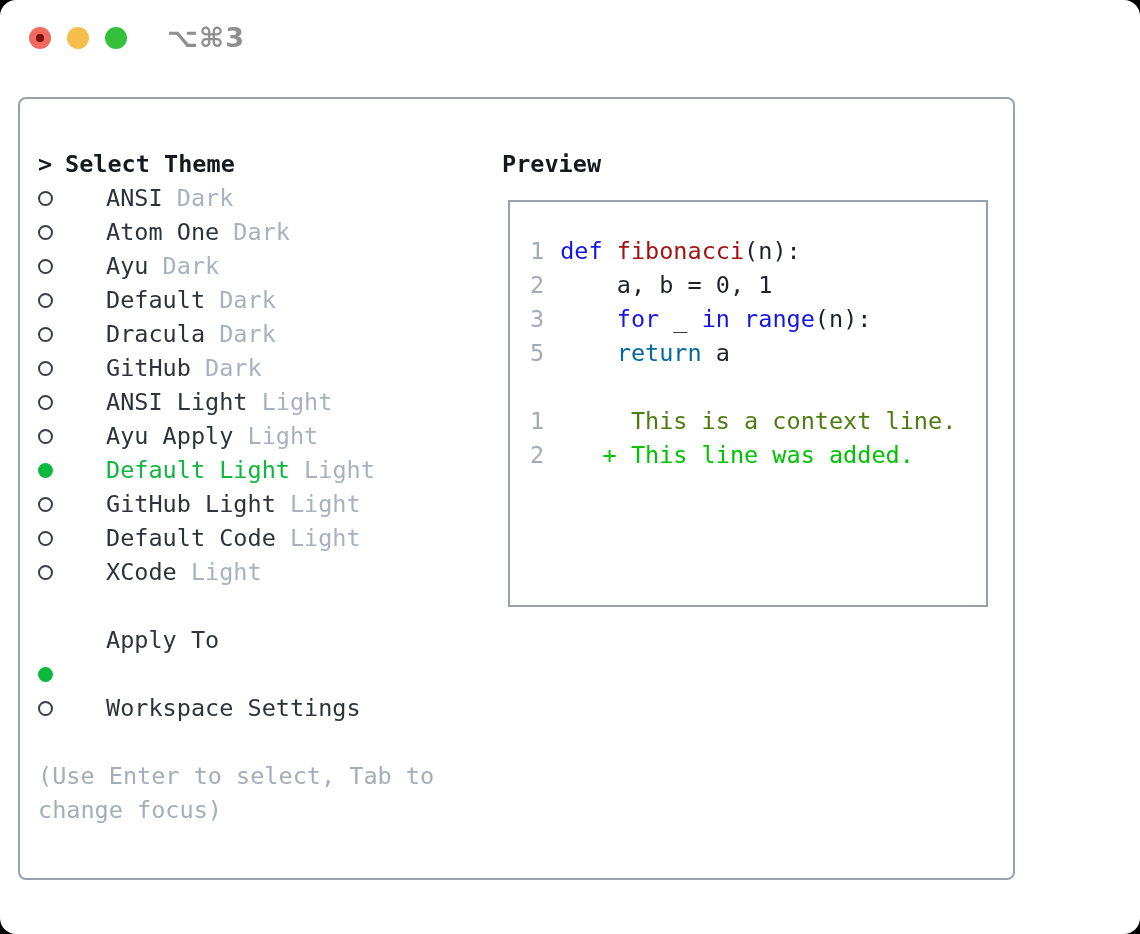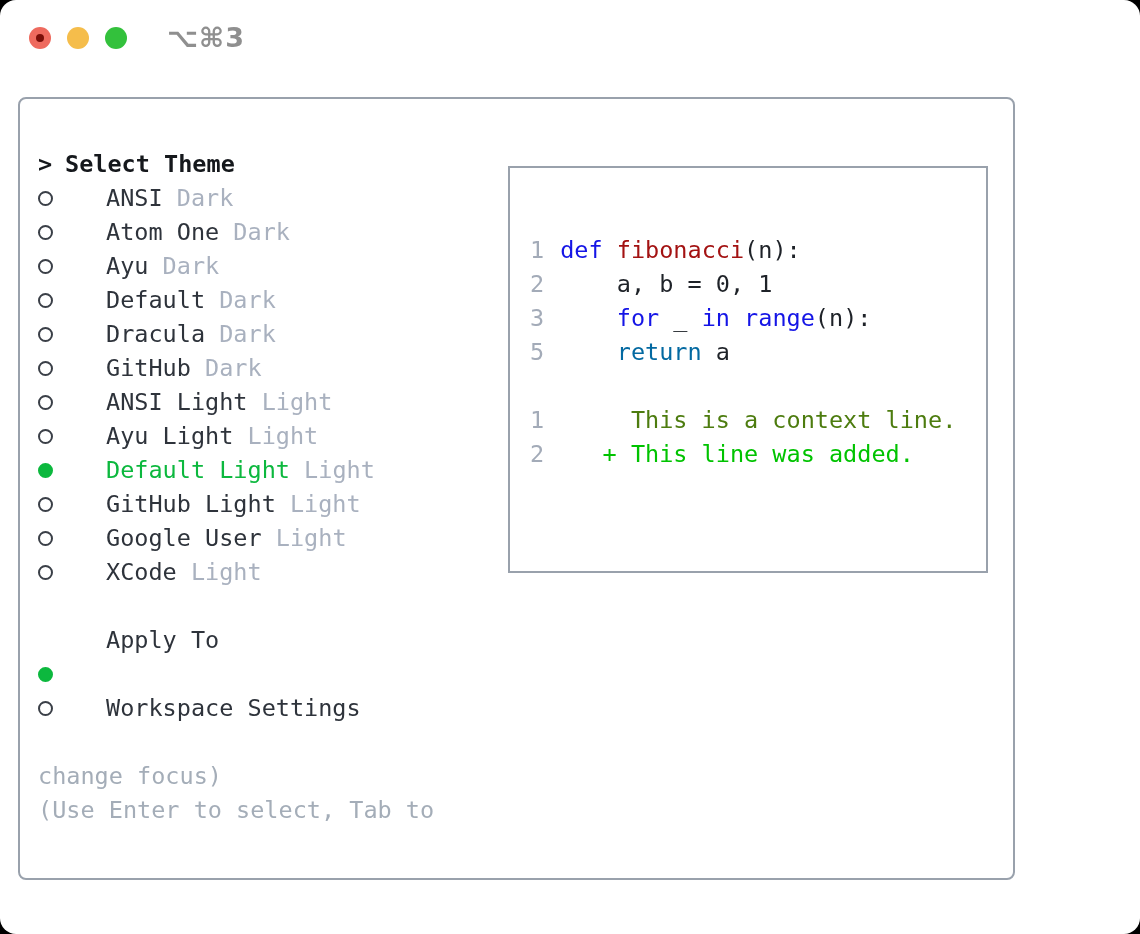--- a/index.html
+++ b/index.html
@@ -44,21 +44,21 @@
   .name { color:#2E333B;margin-left:41px; }
   .name.sel { color:#0CB83E; }
   .variant { color:#A9B1BF;text-align:right; }
 
   .blank { height:34px; }
   .help-line { height:34px; line-height:34px; color:#A4ADB8; white-space:pre; }
 
   
   .preview-box {
     margin-top:19px; margin-left:6px; width:480px; height:407px;
-    border:2px solid #99A1AC; background:#fff; padding:65px 0 0 20px; overflow:hidden;
+    border:2px solid #99A1AC; background:#fff; padding:32px 0 0 20px; overflow:hidden;
   }
   .codeline { height:34px; line-height:34px; white-space:pre; }
   .ln { display:inline-block; width:1ch; margin-right:16px; color:#A3ABB8; text-align:right; }
 </style>
 </head>
 <body>
 
 <div class="window">
 
   <div class="titlebar">
@@ -79,48 +79,51 @@
       </div>
 
       <div id="themes">
           <div class="row"><span class="slot"><span class="ring"></span></span><span class="name">ANSI</span><span class="variant"> Dark</span></div>
           <div class="row"><span class="slot"><span class="ring"></span></span><span class="name">Atom One</span><span class="variant"> Dark</span></div>
           <div class="row"><span class="slot"><span class="ring"></span></span><span class="name">Ayu</span><span class="variant"> Dark</span></div>
           <div class="row"><span class="slot"><span class="ring"></span></span><span class="name">Default</span><span class="variant"> Dark</span></div>
           <div class="row"><span class="slot"><span class="ring"></span></span><span class="name">Dracula</span><span class="variant"> Dark</span></div>
           <div class="row"><span class="slot"><span class="ring"></span></span><span class="name">GitHub</span><span class="variant"> Dark</span></div>
           <div class="row"><span class="slot"><span class="ring"></span></span><span class="name">ANSI Light</span><span class="variant"> Light</span></div>
-          <div class="row"><span class="slot"><span class="ring"></span></span><span class="name">Ayu Light</span><span class="variant"> Light</span></div>
+          <div class="row"><span class="slot"><span class="ring"></span></span><span class="name">Ayu Apply</span><span class="variant"> Light</span></div>
           <div class="row"><span class="slot"><span class="ring sel"></span></span><span class="name sel">Default Light</span><span class="variant"> Light</span></div>
           <div class="row"><span class="slot"><span class="ring"></span></span><span class="name">GitHub Light</span><span class="variant"> Light</span></div>
-          <div class="row"><span class="slot"><span class="ring"></span></span><span class="name">Google User</span><span class="variant"> Light</span></div>
+          <div class="row"><span class="slot"><span class="ring"></span></span><span class="name">Default Code</span><span class="variant"> Light</span></div>
           <div class="row"><span class="slot"><span class="ring"></span></span><span class="name">XCode</span><span class="variant"> Light</span></div>
         </div>
 
       <div class="blank"></div>
 
       <div class="row">
         <span class="slot"></span>
         <span class="name">Apply To</span>
       </div>
 
       <div id="apply">
           <div class="row"><span class="slot"><span class="ring sel"></span></span></div>
           <div class="row"><span class="slot"><span class="ring"></span></span><span class="name">Workspace Settings</span></div>
         </div>
 
       <div class="blank"></div>
 
       <div id="help">
+          <div class="help-line">(Use Enter to select, Tab to</div>
           <div class="help-line">change focus)</div>
-          <div class="help-line">(Use Enter to select, Tab to</div>
         </div>
     </div>
 
     <div class="right">
+      <div class="row">
+        <span class="hdr">Preview</span>
+      </div>
       <div class="preview-box">
         <div id="code">
             <div class="codeline"><span class="ln">1</span><span style="color: rgb(21, 21, 230);">def</span><span style="color: rgb(30, 34, 40);"> </span><span style="color: rgb(163, 18, 18);">fibonacci</span><span style="color: rgb(30, 34, 40);">(n):</span></div>
             <div class="codeline"><span class="ln">2</span><span style="color: rgb(30, 34, 40);">    a, b = 0, 1</span></div>
             <div class="codeline"><span class="ln">3</span><span style="color: rgb(30, 34, 40);">    </span><span style="color: rgb(21, 21, 230);">for</span><span style="color: rgb(30, 34, 40);"> _ </span><span style="color: rgb(21, 21, 230);">in</span><span style="color: rgb(30, 34, 40);"> </span><span style="color: rgb(21, 21, 230);">range</span><span style="color: rgb(30, 34, 40);">(n):</span></div>
             <div class="codeline"><span class="ln">5</span><span style="color: rgb(30, 34, 40);">    </span><span style="color: #0369a1;">return</span><span style="color: rgb(30, 34, 40);"> a</span></div>
             <div class="codeline"><span class="ln"></span></div>
             <div class="codeline"><span class="ln">1</span><span style="color: #4d7c0f;">     This is a context line.</span></div>
             <div class="codeline"><span class="ln">2</span><span style="color: rgb(0, 195, 0);">   + This line was added.</span></div>
           </div>

